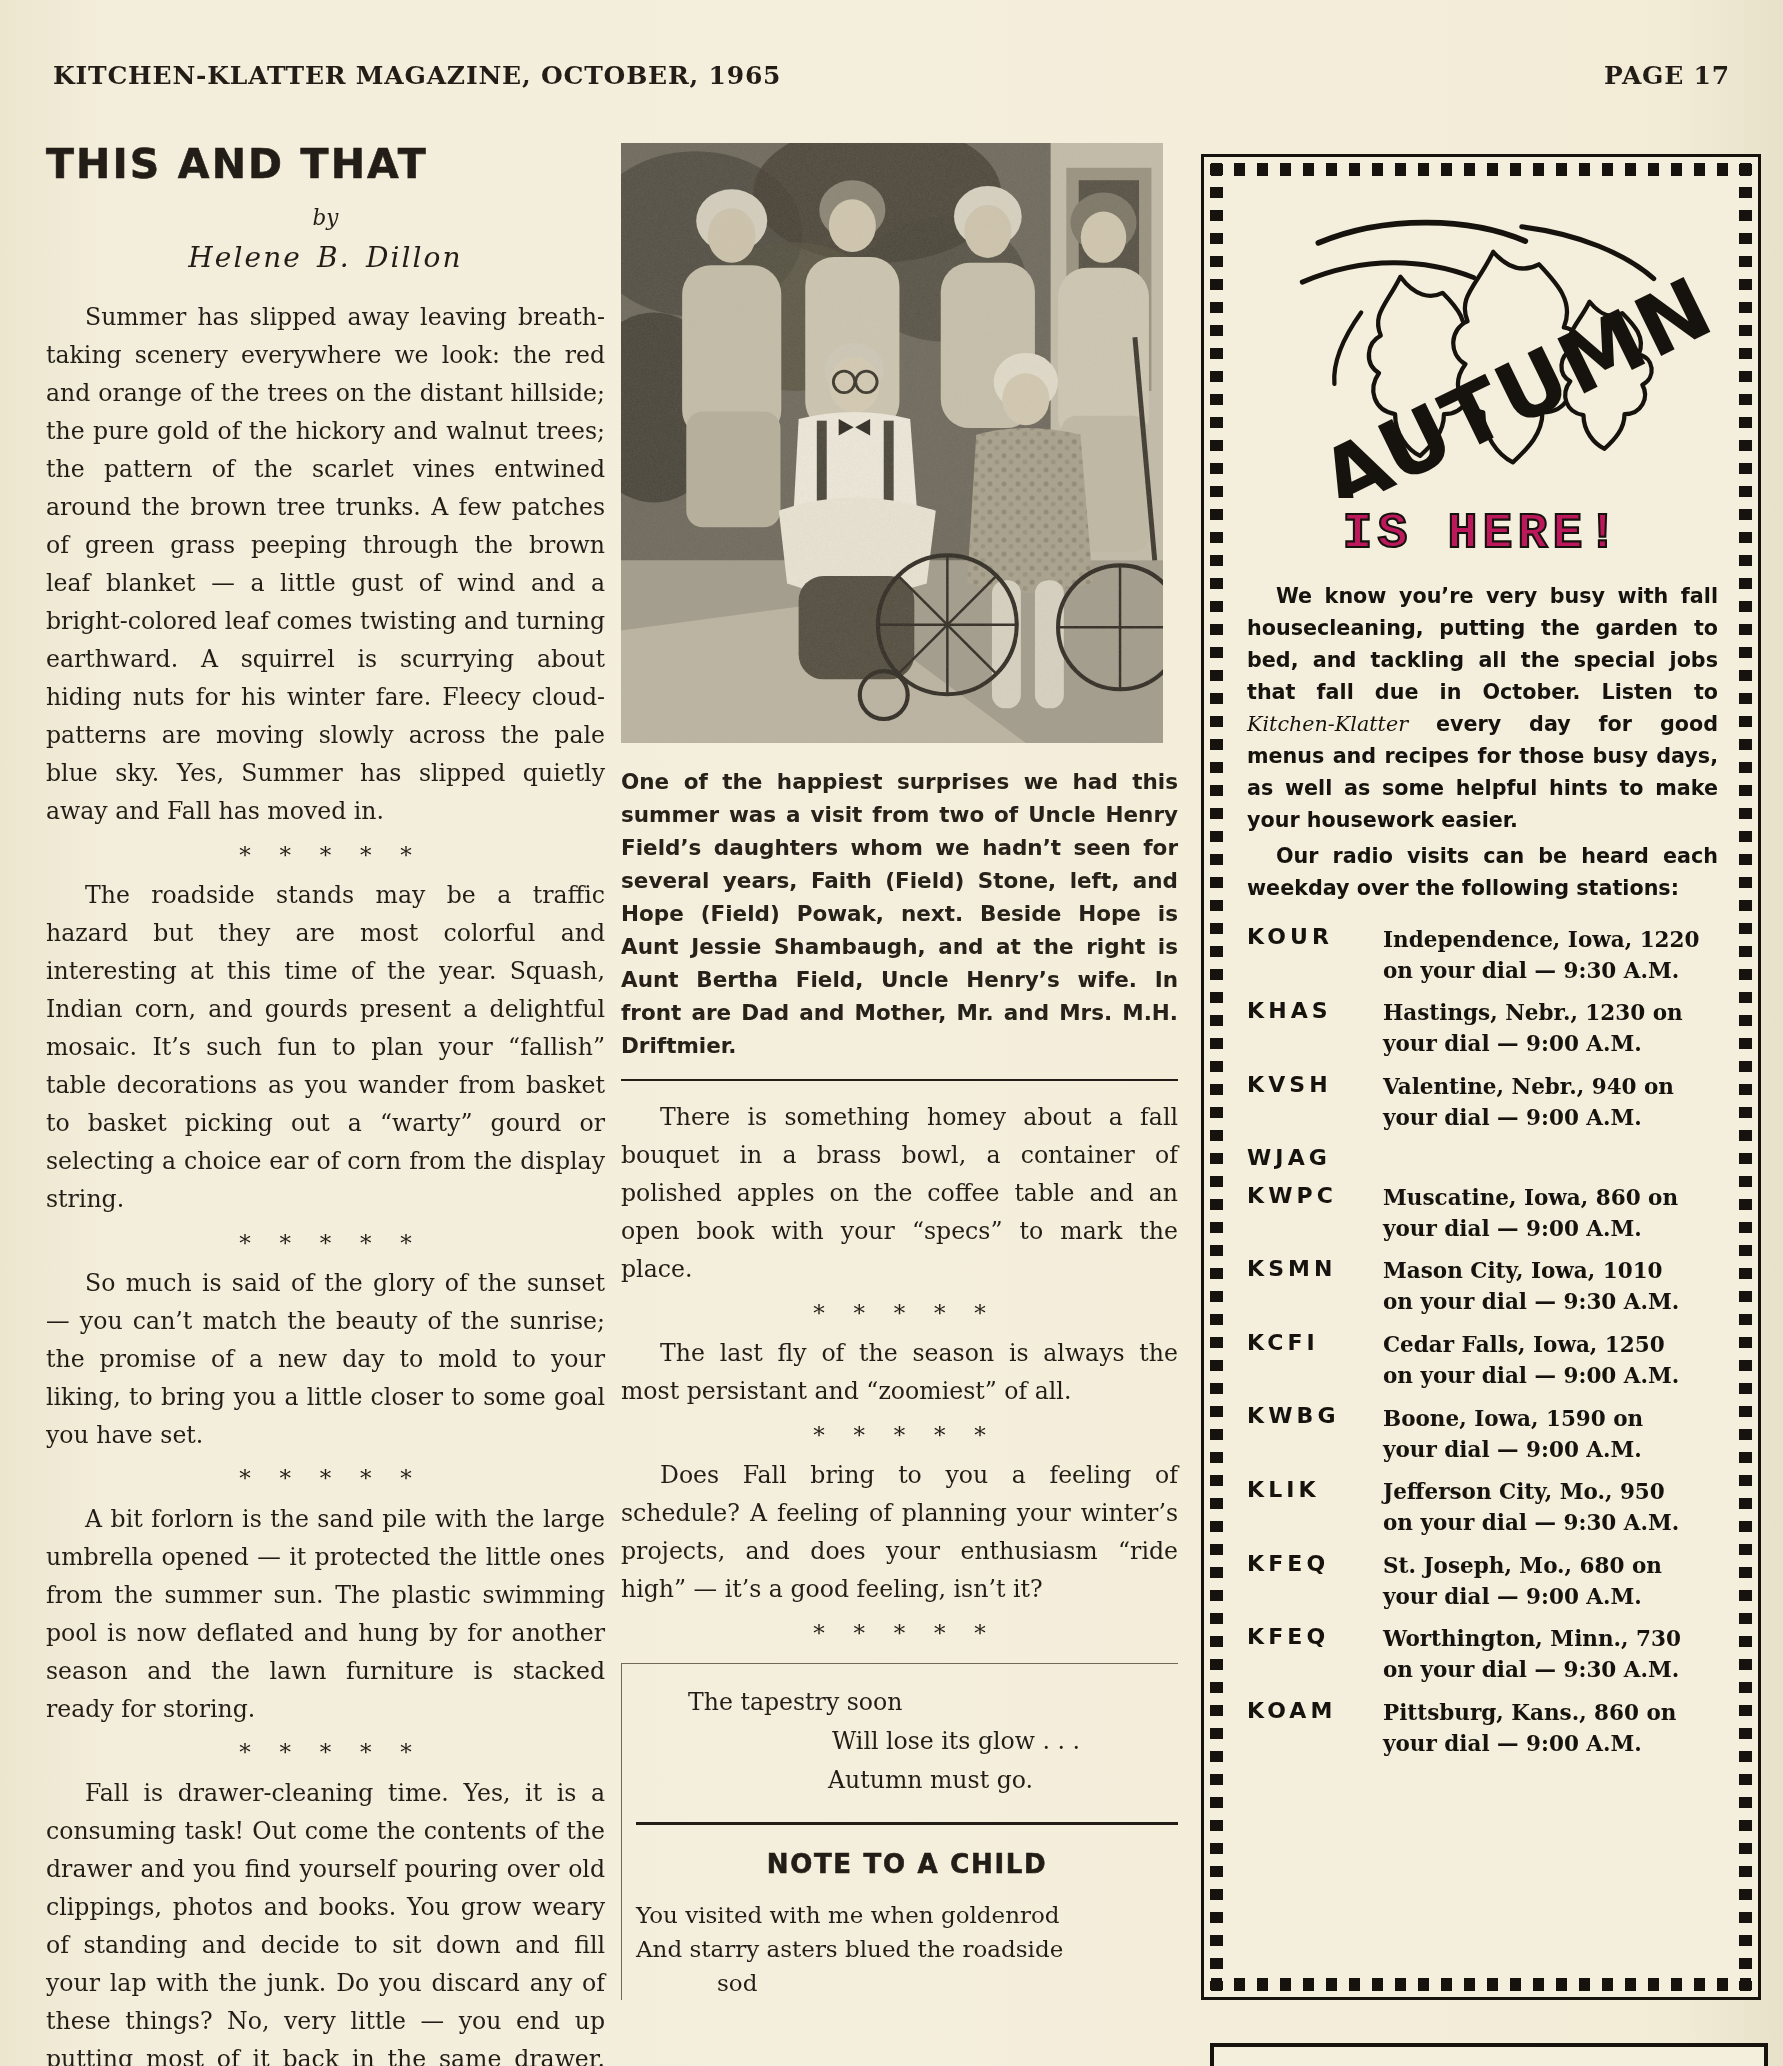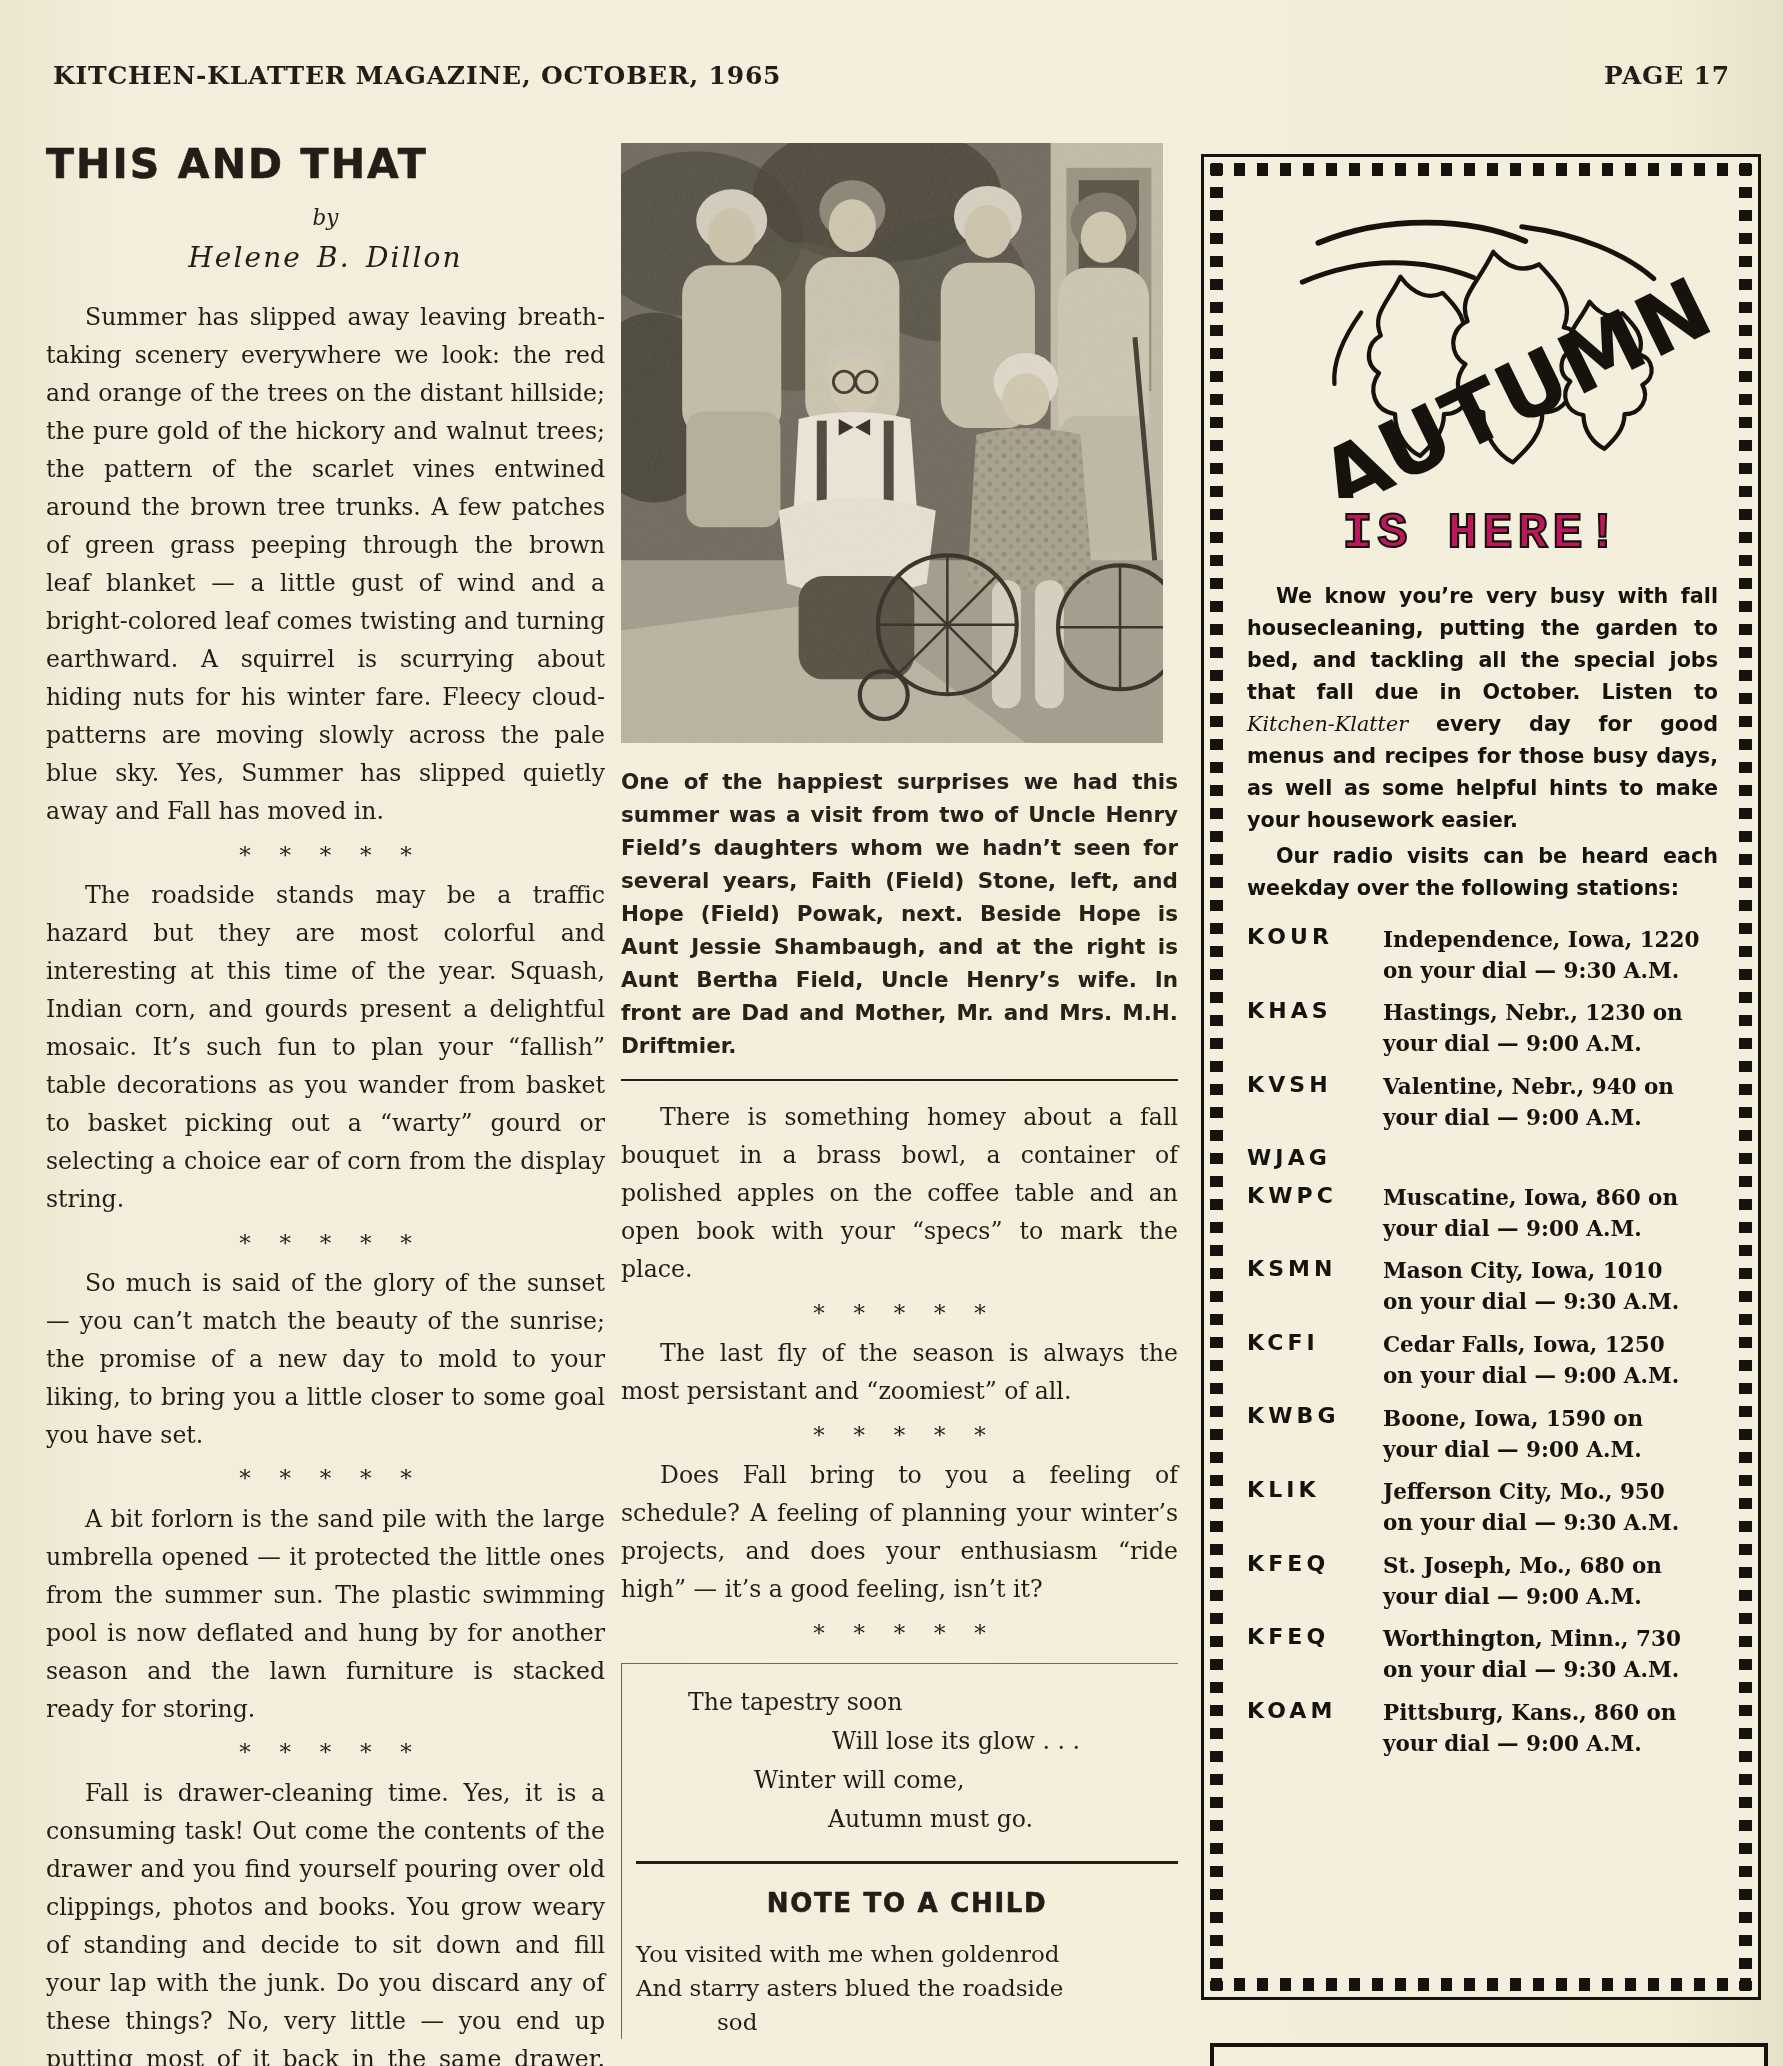--- a/index.html
+++ b/index.html
@@ -172,21 +172,20 @@
     <div class="divider">* * * * *</div>
     <p class="bodypar">The last fly of the season is always the most persistant and “zoomiest” of all.</p>
     <div class="divider">* * * * *</div>
     <p class="bodypar">Does Fall bring to you a feeling of schedule? A feeling of planning your winter’s projects, and does your enthusiasm “ride high” — it’s a good feeling, isn’t it?</p>
     <div class="divider">* * * * *</div>
   </div>
 
   <div class="boxed-section">
     <div class="tap-line tap-0">The tapestry soon</div>
     <div class="tap-line tap-1">Will lose its glow . . .</div>
-    <div class="tap-line tap-2">Winter will come,</div>
     <div class="tap-line tap-3">Autumn must go.</div>
     <hr class="poem-rule">
     <div class="note-heading">NOTE TO A CHILD</div>
     <div class="note-poem">
       <div class="note-line">You visited with me when goldenrod</div>
       <div class="note-line">And starry asters blued the roadside</div>
       <div class="note-line indent">sod</div>
 
     </div>
   </div>

